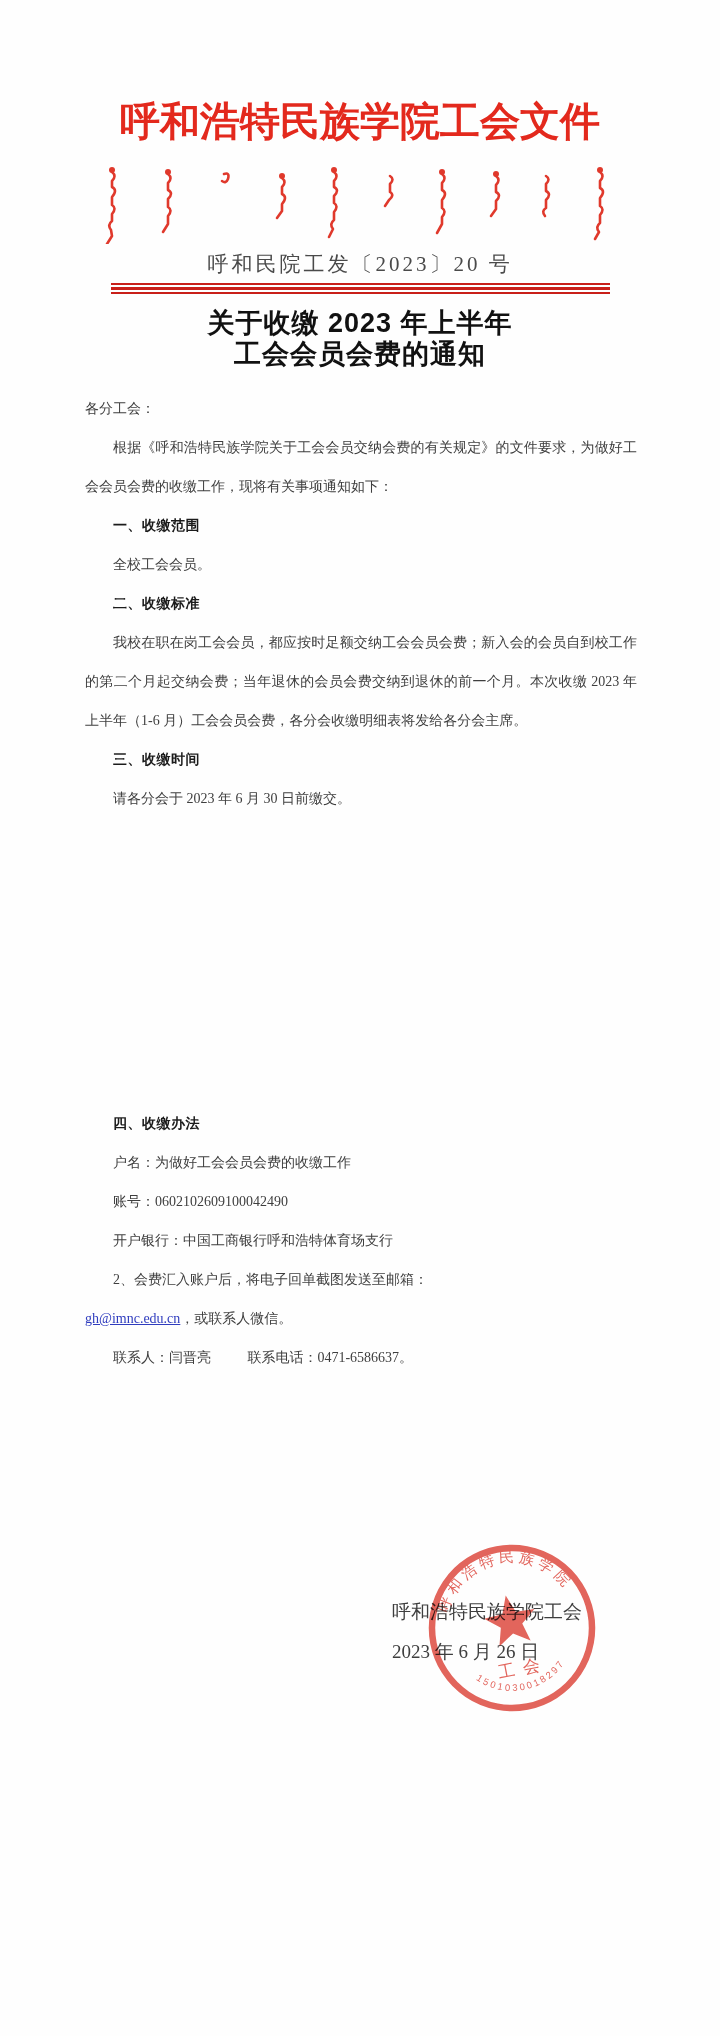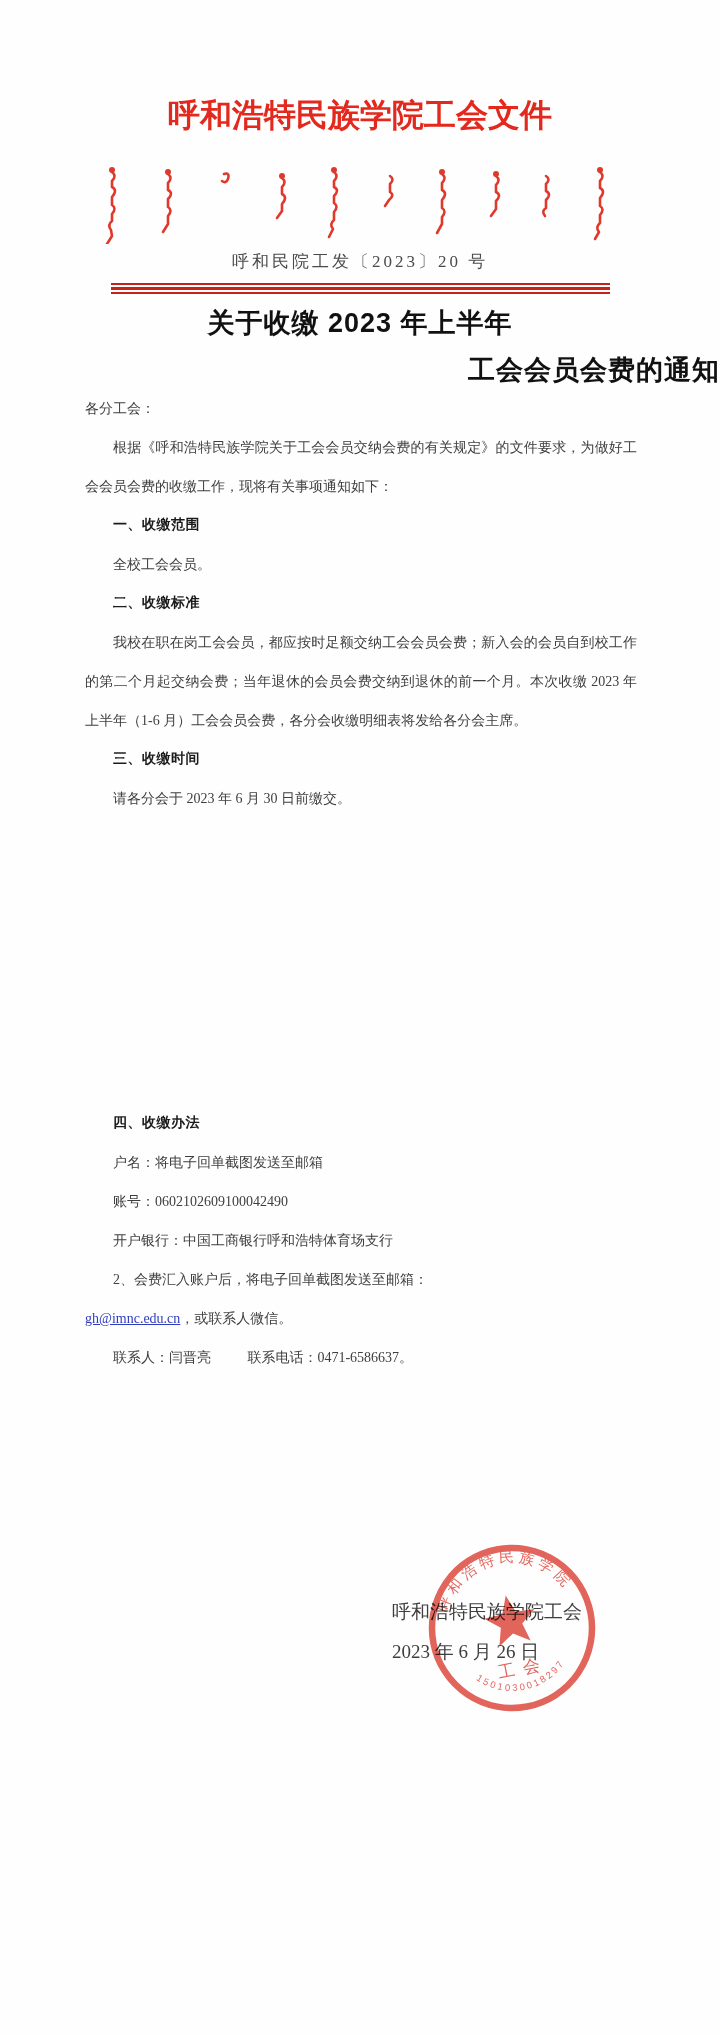--- a/index.html
+++ b/index.html
@@ -10,60 +10,60 @@
     background:#fefefe;
     overflow:hidden;
     font-family:"Liberation Serif","DejaVu Serif",serif;
   }
   
   .masthead{
     position:absolute;left:0;top:94px;width:720px;
     text-align:center;
     font-family:"Liberation Serif","DejaVu Serif",serif;
     font-weight:bold;
-    font-size:32px;letter-spacing:0px;
+    font-size:40px;letter-spacing:0px;
     color:#e3291d;
     white-space:nowrap;
   }
   .mongolian-row{position:absolute;left:100px;top:166px;width:520px;height:78px;}
   .mongolian-row path{stroke:#e0392c;stroke-width:2.6;fill:none;stroke-linecap:round;stroke-linejoin:round;}
   .mongolian-row circle{fill:#e0392c;}
   .doc-number{
     position:absolute;left:0;top:250px;width:720px;
-    text-align:center;font-size:17px;letter-spacing:3px;color:#4a4a4a;
+    text-align:center;font-size:21px;letter-spacing:3px;color:#4a4a4a;
   }
   .red-rule{
     position:absolute;left:111px;top:283px;width:499px;height:11px;
     background:linear-gradient(to bottom,
       #c9201a 0 18%, #ffffff 18% 32%,
       #c9201a 32% 66%, #ffffff 66% 80%,
       #c9201a 80% 100%);
   }
   
   .notice-title{
     position:absolute;left:0;width:720px;text-align:center;
     font-family:"Liberation Sans","DejaVu Sans",sans-serif;
     font-weight:bold;font-size:27px;color:#111;letter-spacing:1px;
     white-space:nowrap;
   }
   .title-l1{top:305px;}
-  .title-l2{top:352px;text-align:right;}
+  .title-l2{top:336px;}
   
   .body-block{
     position:absolute;left:85px;width:552px;
     font-size:14px;line-height:39px;color:#3e3e3e;
     text-align:justify;
   }
   .block-a{top:389px;}
   .block-b{top:1104px;}
   .body-block p{margin:0;text-indent:2em;}
   .body-block p.noindent{text-indent:0;}
   .sec-heading{
     margin:0;text-indent:2em;
-    font-family:Liberation Mono, monospace;
+    font-family:Liberation Serif, serif;
     font-weight:bold;color:#1b1b1b;letter-spacing:.5px;
   }
   .email-link{color:#2f3cbe;text-decoration:underline;}
   .contact-gap{margin-left:2.6em;}
   
   .signature{
     position:absolute;right:88px;top:1592px;width:240px;
     text-align:left;font-size:19px;line-height:40px;color:#3e3e3e;
     white-space:nowrap;
   }
@@ -123,21 +123,21 @@
     <p class="sec-heading">一、收缴范围</p>
     <p>全校工会会员。</p>
     <p class="sec-heading">二、收缴标准</p>
     <p>我校在职在岗工会会员，都应按时足额交纳工会会员会费；新入会的会员自到校工作的第二个月起交纳会费；当年退休的会员会费交纳到退休的前一个月。本次收缴 2023 年上半年（1-6 月）工会会员会费，各分会收缴明细表将发给各分会主席。</p>
     <p class="sec-heading">三、收缴时间</p>
     <p>请各分会于 2023 年 6 月 30 日前缴交。</p>
   </div>
 
   <div class="body-block block-b">
     <p class="sec-heading">四、收缴办法</p>
-    <p>户名：将电子回单截图发送至邮箱</p>
+    <p>户名：为做好工会会员会费的收缴工作</p>
     <p>账号：0602102609100042490</p>
     <p>开户银行：中国工商银行呼和浩特体育场支行</p>
     <p>2、会费汇入账户后，将电子回单截图发送至邮箱：</p>
     <p class="noindent"><span class="email-link">gh@imnc.edu.cn</span><span>，或联系人微信。</span></p>
     <p><span>联系人：闫晋亮</span><span class="contact-gap">联系电话：0471-6586637。</span></p>
   </div>
 
   <div class="signature">
     <div>呼和浩特民族学院工会</div>
     <div>2023 年 6 月 26 日</div>

